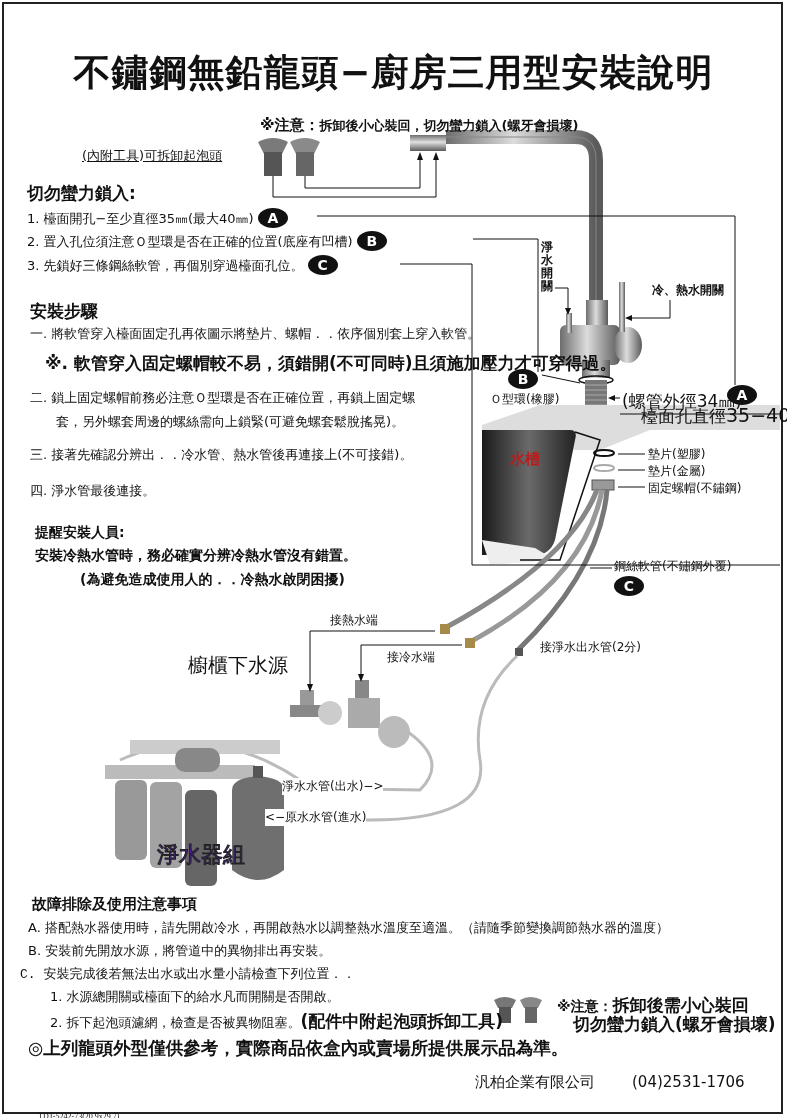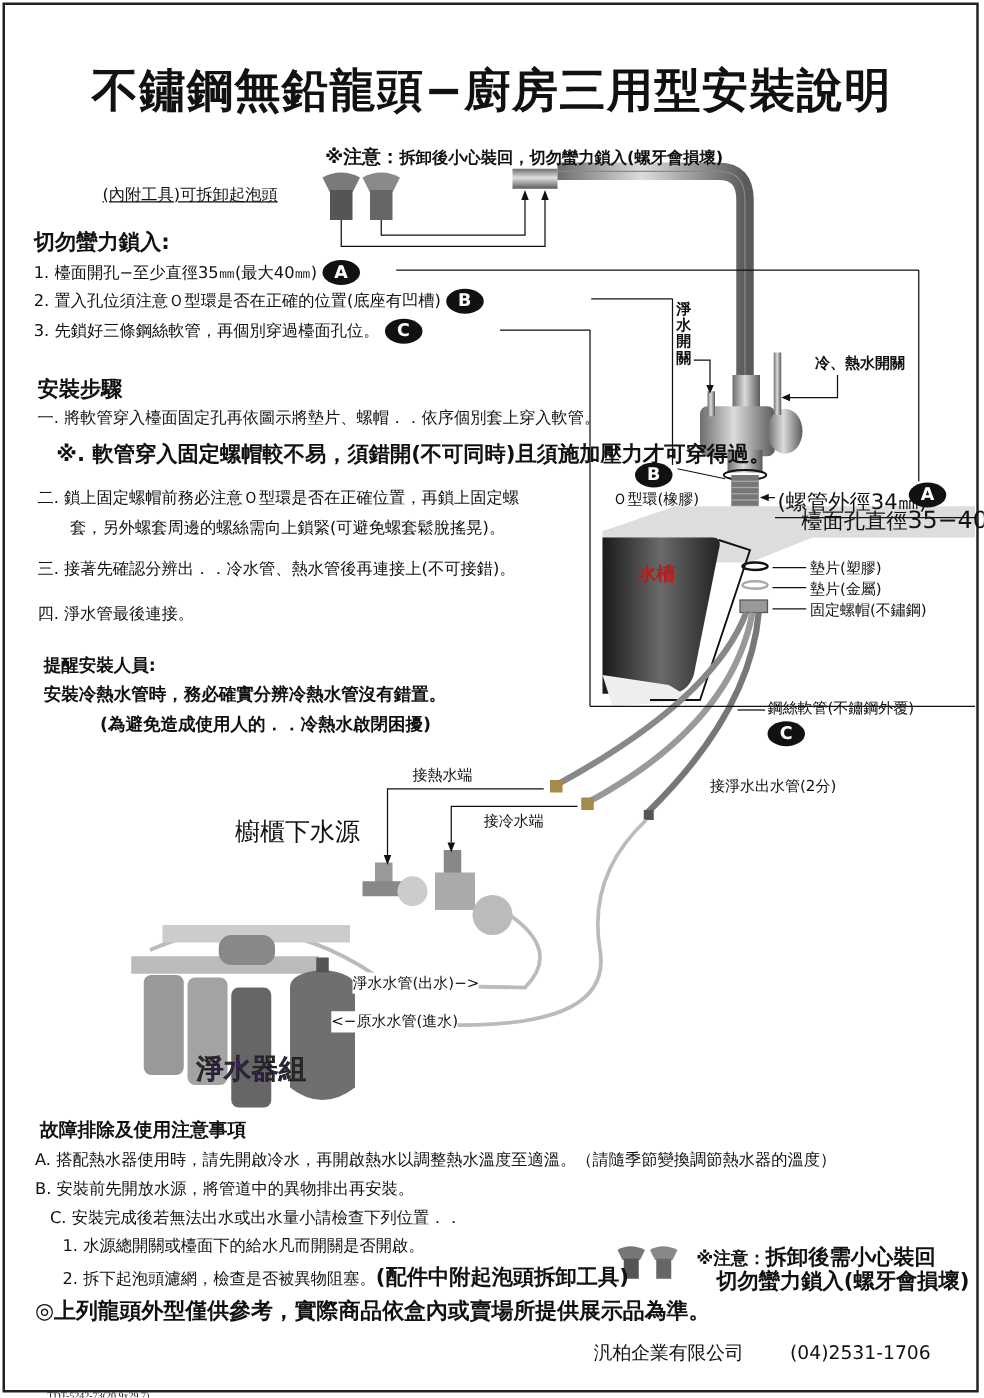--- a/index.html
+++ b/index.html
@@ -195,30 +195,30 @@
   <span class="t11">檯面孔直徑</span><span style="font-size:19px;">35−40㎜</span>
 </div>
 <div class="abs bold" style="left:510px;top:450px;font-size:15px;color:#b91c1c;">水槽</div>
 <div class="abs t12" style="left:648px;top:446px;">墊片(塑膠)</div>
 <div class="abs t12" style="left:648px;top:463px;">墊片(金屬)</div>
 <div class="abs t12" style="left:648px;top:480px;">固定螺帽(不鏽鋼)</div>
 <div class="abs t12" style="left:614px;top:558px;">鋼絲軟管(不鏽鋼外覆)</div>
 <div class="abs" style="left:614px;top:576px;"><span class="badge">C</span></div>
 <div class="abs t12" style="left:330px;top:612px;">接熱水端</div>
 <div class="abs t12" style="left:387px;top:649px;">接冷水端</div>
-<div class="abs t12" style="left:540px;top:621px;margin-left:28px;">接淨水出水管(2分)</div>
+<div class="abs t12" style="left:540px;top:639px;">接淨水出水管(2分)</div>
 <div class="abs" style="left:188px;top:652px;font-size:20px;">櫥櫃下水源</div>
 <div class="abs t12" style="left:282px;top:778px;background:#fff;">淨水水管(出水)−&gt;</div>
 <div class="abs t12" style="left:265px;top:809px;background:#fff;">&lt;−原水水管(進水)</div>
 <div class="abs" style="left:157px;top:840px;font-size:22px;color:#4c1d95;-webkit-text-stroke:1px #222;">淨水器組</div>
 
 <div class="abs bold" style="left:32px;top:895px;font-size:15px;">故障排除及使用注意事項</div>
 <div class="abs t13" style="left:28px;top:919px;">A. 搭配熱水器使用時，請先開啟冷水，再開啟熱水以調整熱水溫度至適溫。（請隨季節變換調節熱水器的溫度）</div>
 <div class="abs t13" style="left:28px;top:942px;">B. 安裝前先開放水源，將管道中的異物排出再安裝。</div>
-<div class="abs t13" style="left:40px;top:965px;">C. 安裝完成後若無法出水或出水量小請檢查下列位置．．</div>
+<div class="abs t13" style="left:20px;top:965px;font-family:Liberation Mono, monospace;">C. 安裝完成後若無法出水或出水量小請檢查下列位置．．</div>
 <div class="abs t13" style="left:50px;top:988px;">1. 水源總開關或檯面下的給水凡而開關是否開啟。</div>
 <div class="abs t13" style="left:50px;top:1010px;">
   <span>2. 拆下起泡頭濾網，檢查是否被異物阻塞。</span><span class="bold t11">(配件中附起泡頭拆卸工具)</span>
 </div>
 <div class="abs" style="left:557px;top:994px;">
   <span class="bold" style="font-size:14px;">※注意：</span><span class="bold t11">拆卸後需小心裝回</span>
 </div>
 <div class="abs bold t11" style="left:573px;top:1013px;">切勿蠻力鎖入(螺牙會損壞)</div>
 
 <div class="abs bold" style="left:28px;top:1036px;font-size:17.5px;">◎上列龍頭外型僅供參考，實際商品依盒內或賣場所提供展示品為準。</div>

